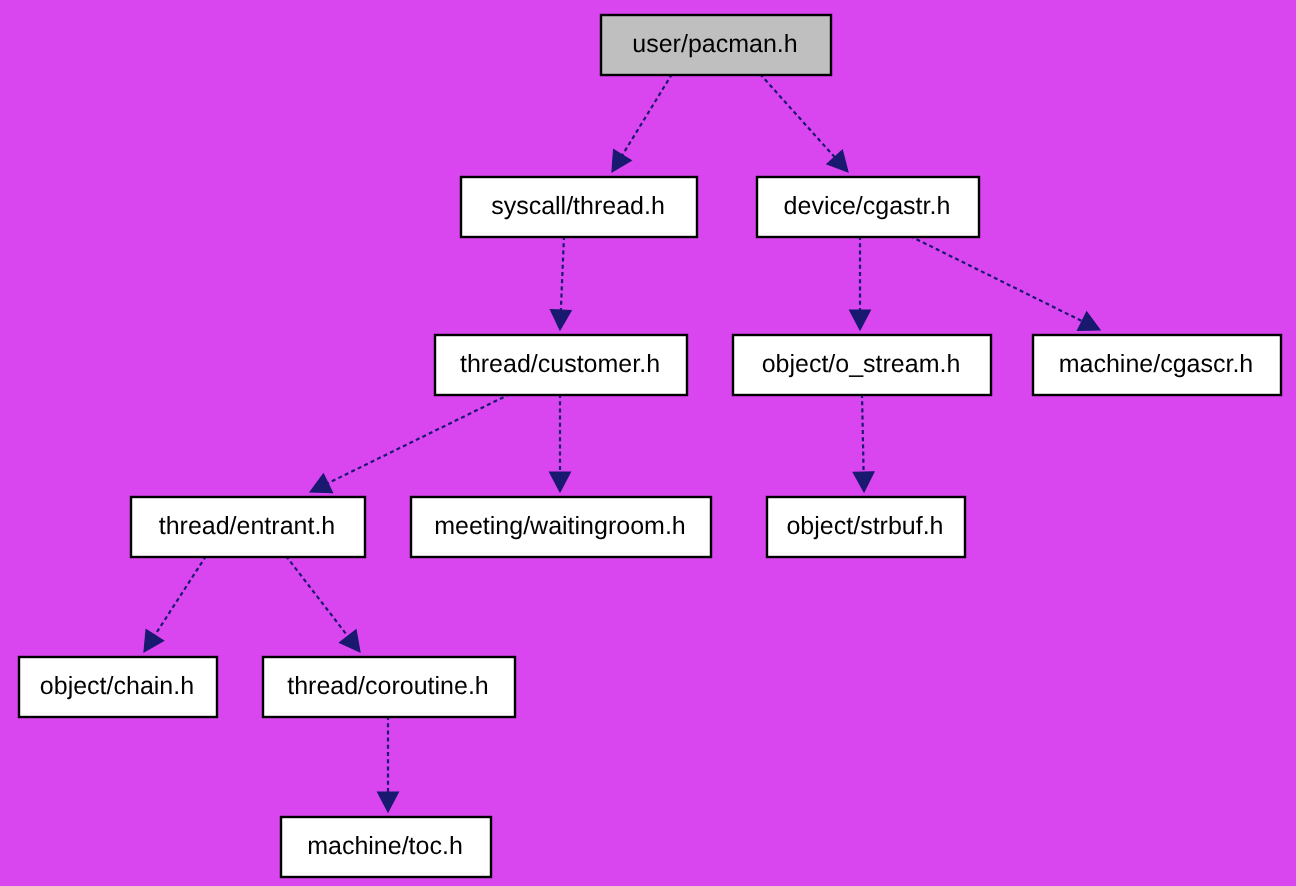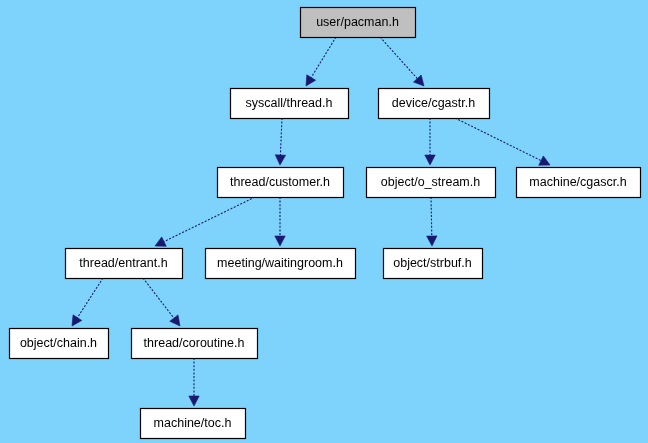--- a/index.html
+++ b/index.html
@@ -8,21 +8,21 @@
     padding: 0;
     background: #ffffff;
   }
   body {
     font-family: "Liberation Sans", sans-serif;
   }
   #graph-root {
     position: relative;
     width: 648px;
     height: 443px;
-    background: #7dd3fc;
+    background: #d946ef;
     overflow: hidden;
   }
   #graph-svg {
     position: absolute;
     top: 0;
     left: 0;
     width: 648px;
     height: 443px;
     display: block;
   }

